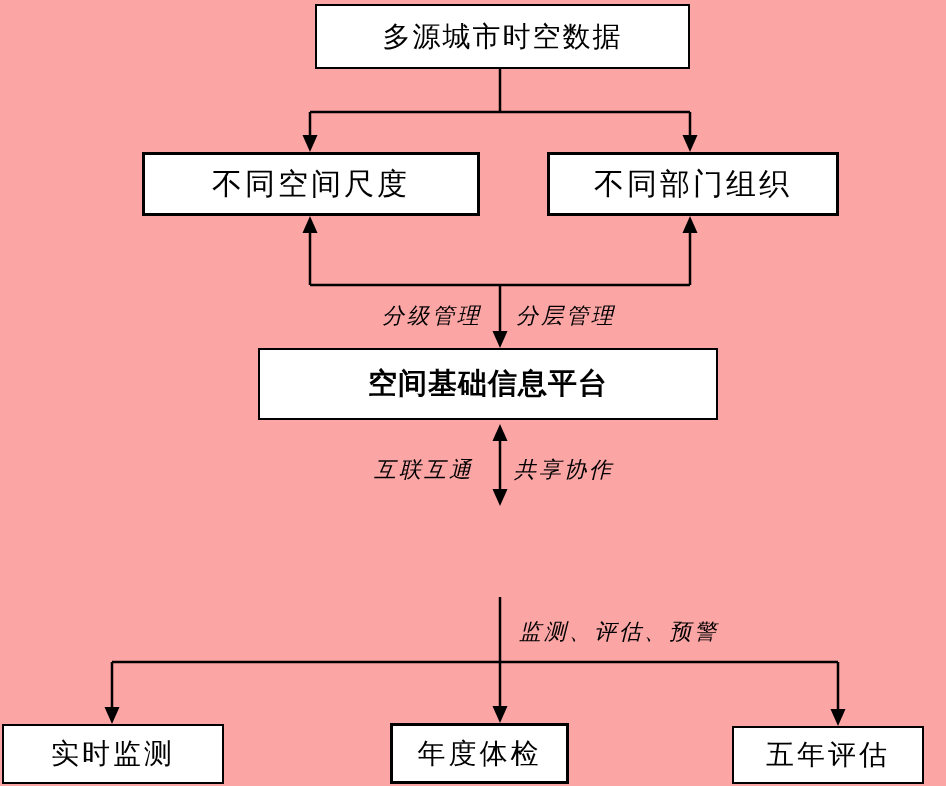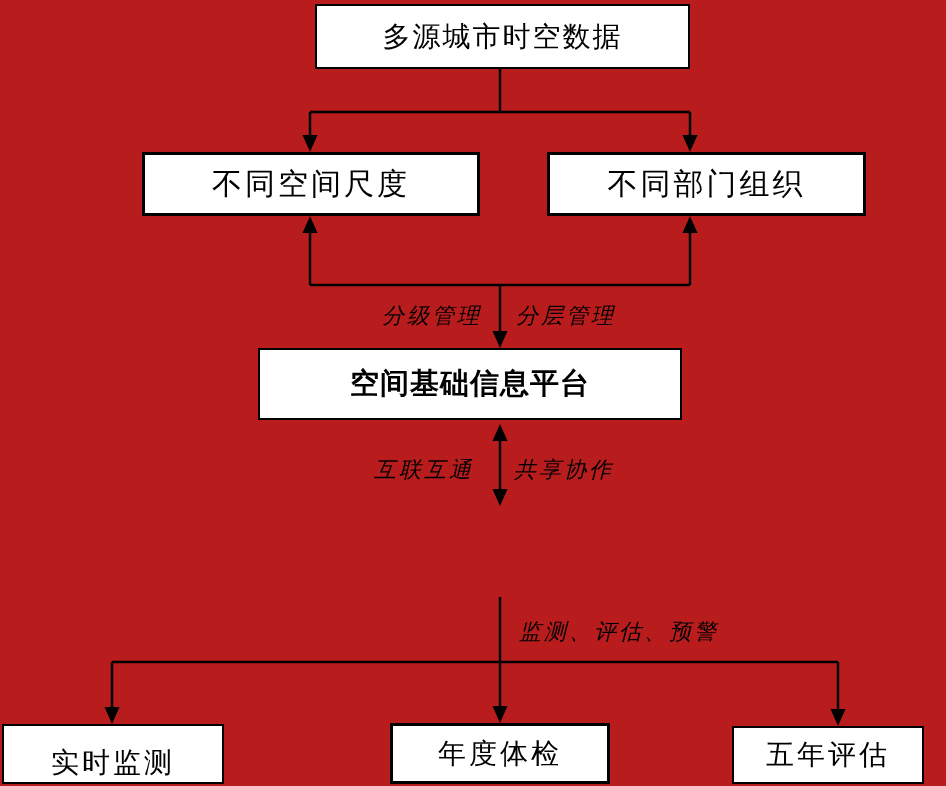--- a/index.html
+++ b/index.html
@@ -4,21 +4,21 @@
 <style>
   html, body {
     margin: 0;
     padding: 0;
     background: #ffffff;
   }
   #canvas {
     position: relative;
     width: 946px;
     height: 786px;
-    background: #b91c1c;
+    background: #fca5a5;
     overflow: hidden;
     font-family: "Liberation Sans", "DejaVu Sans", sans-serif;
     color: #000000;
   }
   #connector-layer {
     position: absolute;
     left: 0;
     top: 0;
     width: 946px;
     height: 786px;
@@ -111,34 +111,34 @@
   </svg>
 
   <div class="node sans-regular" style="left:315px; top:4px; width:375px; height:65px;">
     <span>多源城市时空数据</span>
   </div>
 
   <div class="node serif-regular thick" style="left:142px; top:152px; width:338px; height:64px;">
     <span>不同空间尺度</span>
   </div>
 
-  <div class="node serif-regular thick" style="left:547px; top:152px; width:319px; height:64px;">
+  <div class="node serif-regular thick" style="left:547px; top:152px; width:292px; height:64px;">
     <span>不同部门组织</span>
   </div>
 
-  <div class="node sans-bold" style="left:258px; top:348px; width:424px; height:72px;">
+  <div class="node sans-bold" style="left:258px; top:348px; width:460px; height:72px;">
     <span>空间基础信息平台</span>
   </div>
 
 
-  <div class="node serif-regular serif-small" style="left:2px; top:724px; width:222px; height:60px;align-items:flex-end;">
+  <div class="node serif-regular serif-small" style="left:2px; top:724px; width:222px; height:60px;">
     <span>实时监测</span>
   </div>
 
-  <div class="node serif-regular serif-small thick" style="left:390px; top:723px; width:220px; height:61px;">
+  <div class="node serif-regular serif-small thick" style="left:390px; top:723px; width:179px; height:61px;">
     <span>年度体检</span>
   </div>
 
   <div class="node serif-regular serif-small" style="left:732px; top:726px; width:192px; height:58px;">
     <span>五年评估</span>
   </div>
 
   <div class="edge-label align-right" style="right:464px; top:301px;">分级管理</div>
 
   <div class="edge-label" style="left:516px; top:301px;">分层管理</div>

